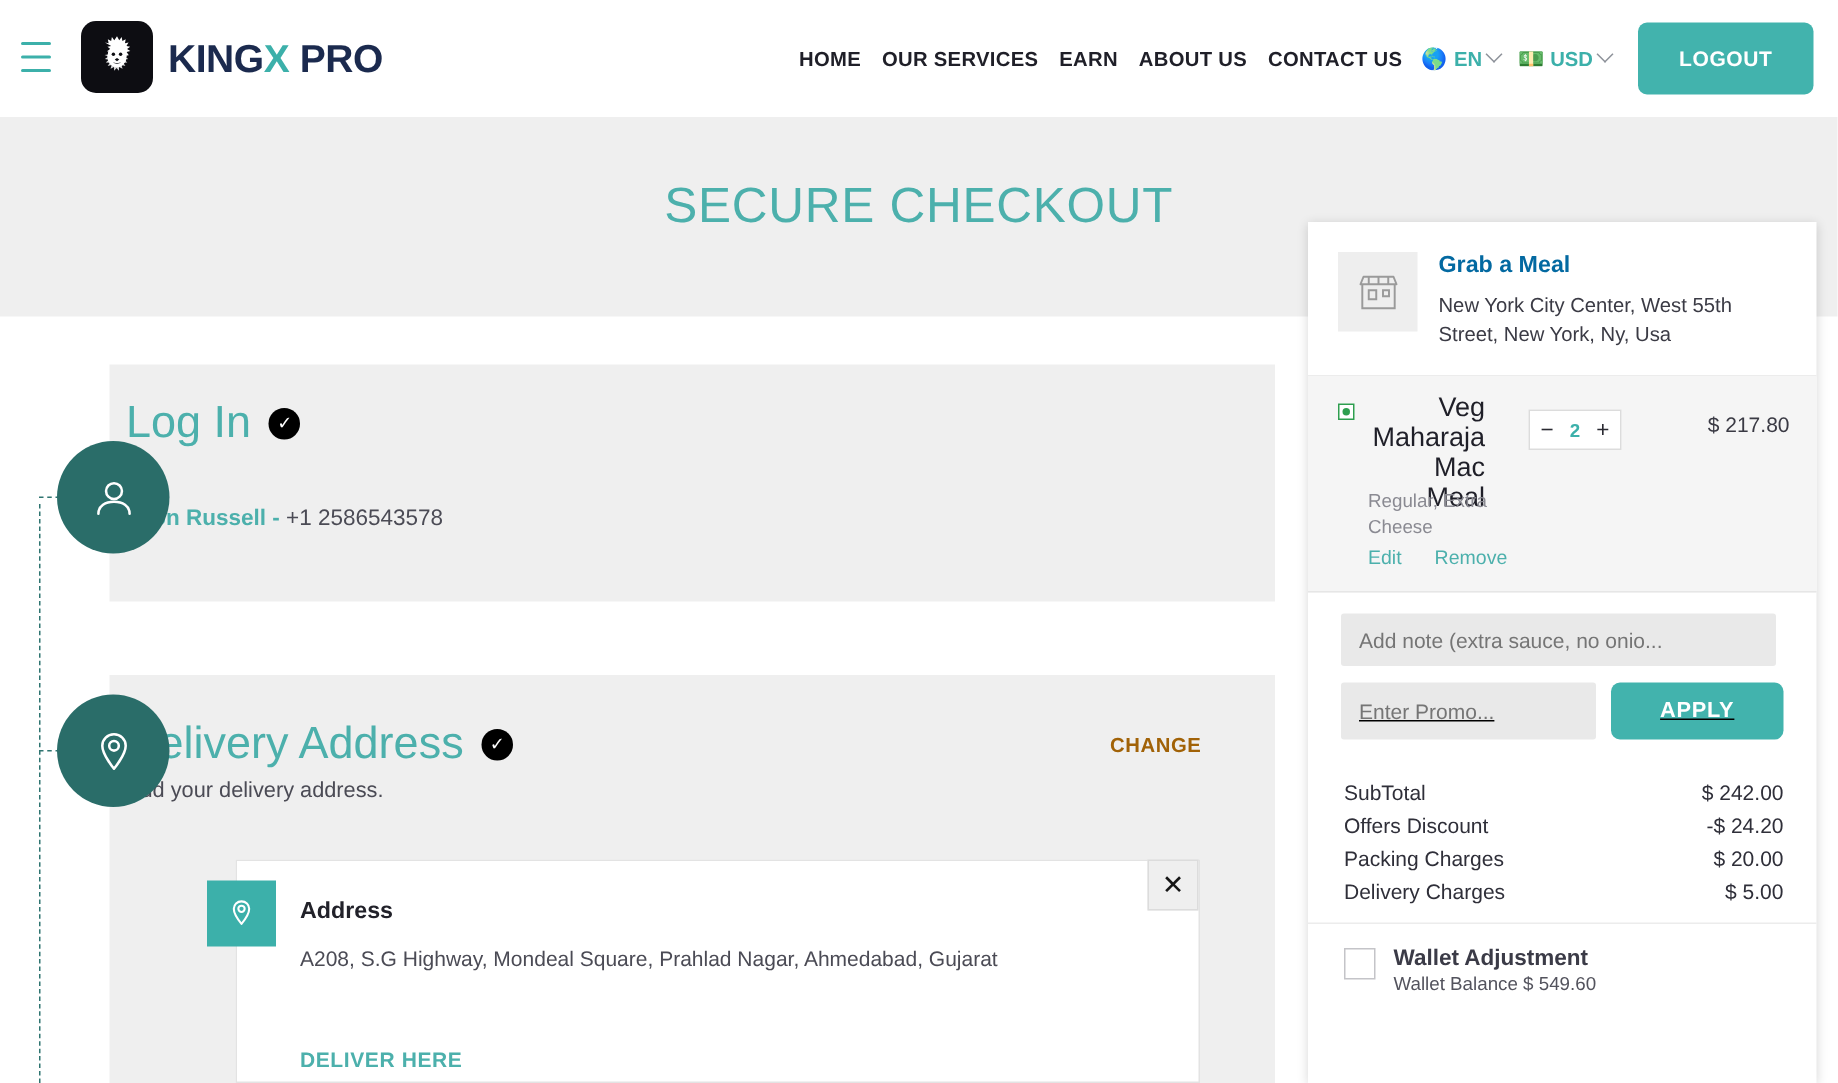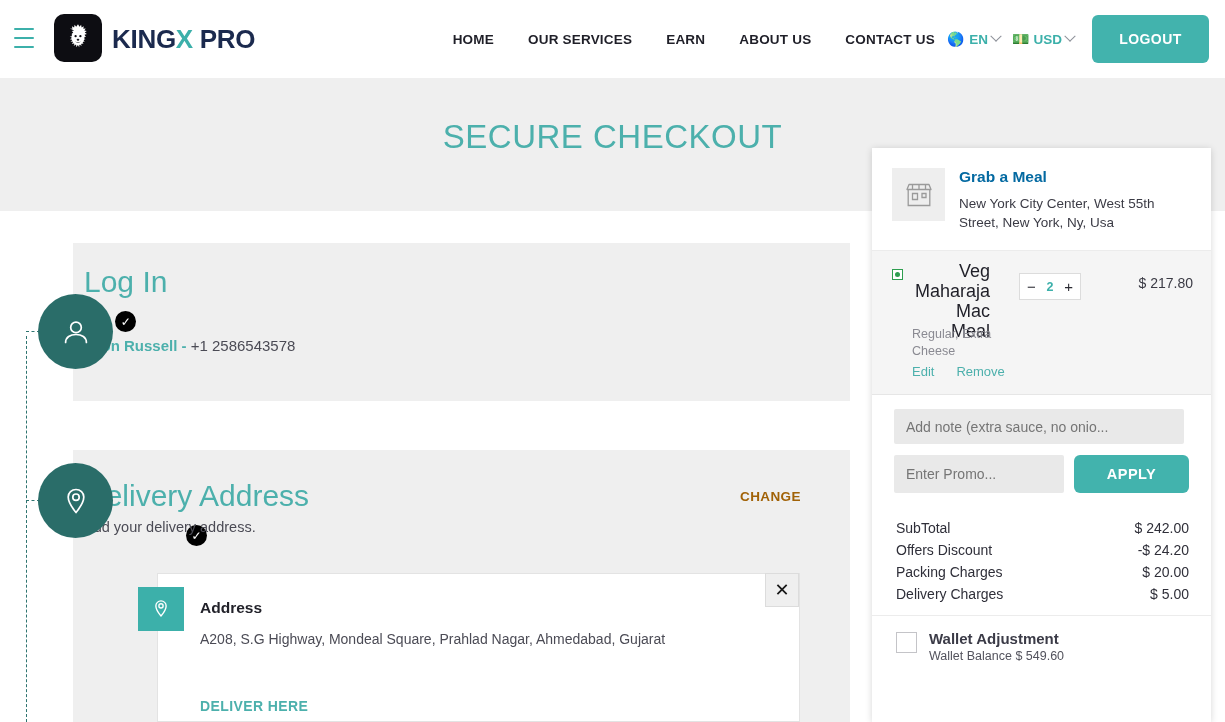--- a/index.html
+++ b/index.html
@@ -39,21 +39,21 @@
   }
   .brand .x { color: #3cb0aa; }
 
   .nav {
     position: absolute; right: 16px; top: 0; height: 78px;
     display: flex; align-items: center; gap: 0px;
   }
   .nav a.navlink {
     font-size: 13.5px; font-weight: bold; color: #1f1f28;
     text-decoration: none; letter-spacing: 0.2px;
-    padding: 0 7px; white-space: nowrap; margin-left: 20px;
+    padding: 0 7px; white-space: nowrap;
   }
   .nav .picker {
     display: flex; align-items: center; gap: 4px;
     font-size: 13.5px; font-weight: bold; color: #3cb0aa;
     padding: 0 6px; cursor: pointer; white-space: nowrap;
   }
   .nav .picker .flagico { font-size: 14px; line-height: 1; }
   .caret {
     display: inline-block; width: 8px; height: 8px;
     border-right: 1.6px solid #8d9199; border-bottom: 1.6px solid #8d9199;
@@ -104,21 +104,21 @@
 
   .panel {
     position: absolute; left: 73px; width: 777px;
     background: #efefef;
   }
   .panel.login { top: 243px; height: 158px; }
   .panel.address { top: 450px; height: 272px; }
 
   .section-head {
     position: absolute; left: 84px;
-    display: flex; align-items: center; gap: 12px; flex-direction: column;
+    display: flex; align-items: center; gap: 12px;
   }
   .section-title {
     font-size: 30px; color: #4cb0ac; font-weight: normal; white-space: nowrap;
   }
   .check-dot {
     width: 21px; height: 21px; border-radius: 50%;
     background: #000000; color: #ffffff;
     display: flex; align-items: center; justify-content: center;
     font-size: 12px; line-height: 1; flex: 0 0 auto;
   }
@@ -229,21 +229,21 @@
   }
   .stepper .mn, .stepper .pl {
     font-size: 15px; color: #2a2a32; cursor: pointer; line-height: 1;
   }
   .stepper .qty { font-size: 12.5px; font-weight: bold; color: #3cb0aa; }
   .item-price {
     position: absolute; right: 18px; top: 24px;
     font-size: 14px; color: #3a3a44; white-space: nowrap;
   }
 
-  .cart-inputs { padding: 14px 11px 12px 22px; }
+  .cart-inputs { padding: 14px 11px 12px 22px; text-decoration: underline; }
   .note-input {
     width: 290px; height: 35px;
     background: #e9e9e9; border: none; outline: none;
     padding: 0 12px; font-family: "Liberation Sans", sans-serif;
     font-size: 14px; color: #5a5a63;
     border-radius: 2px; margin-bottom: 11px;
   }
   .promo-row { display: flex; gap: 10px; }
   .promo-input {
     width: 170px; height: 38px;

